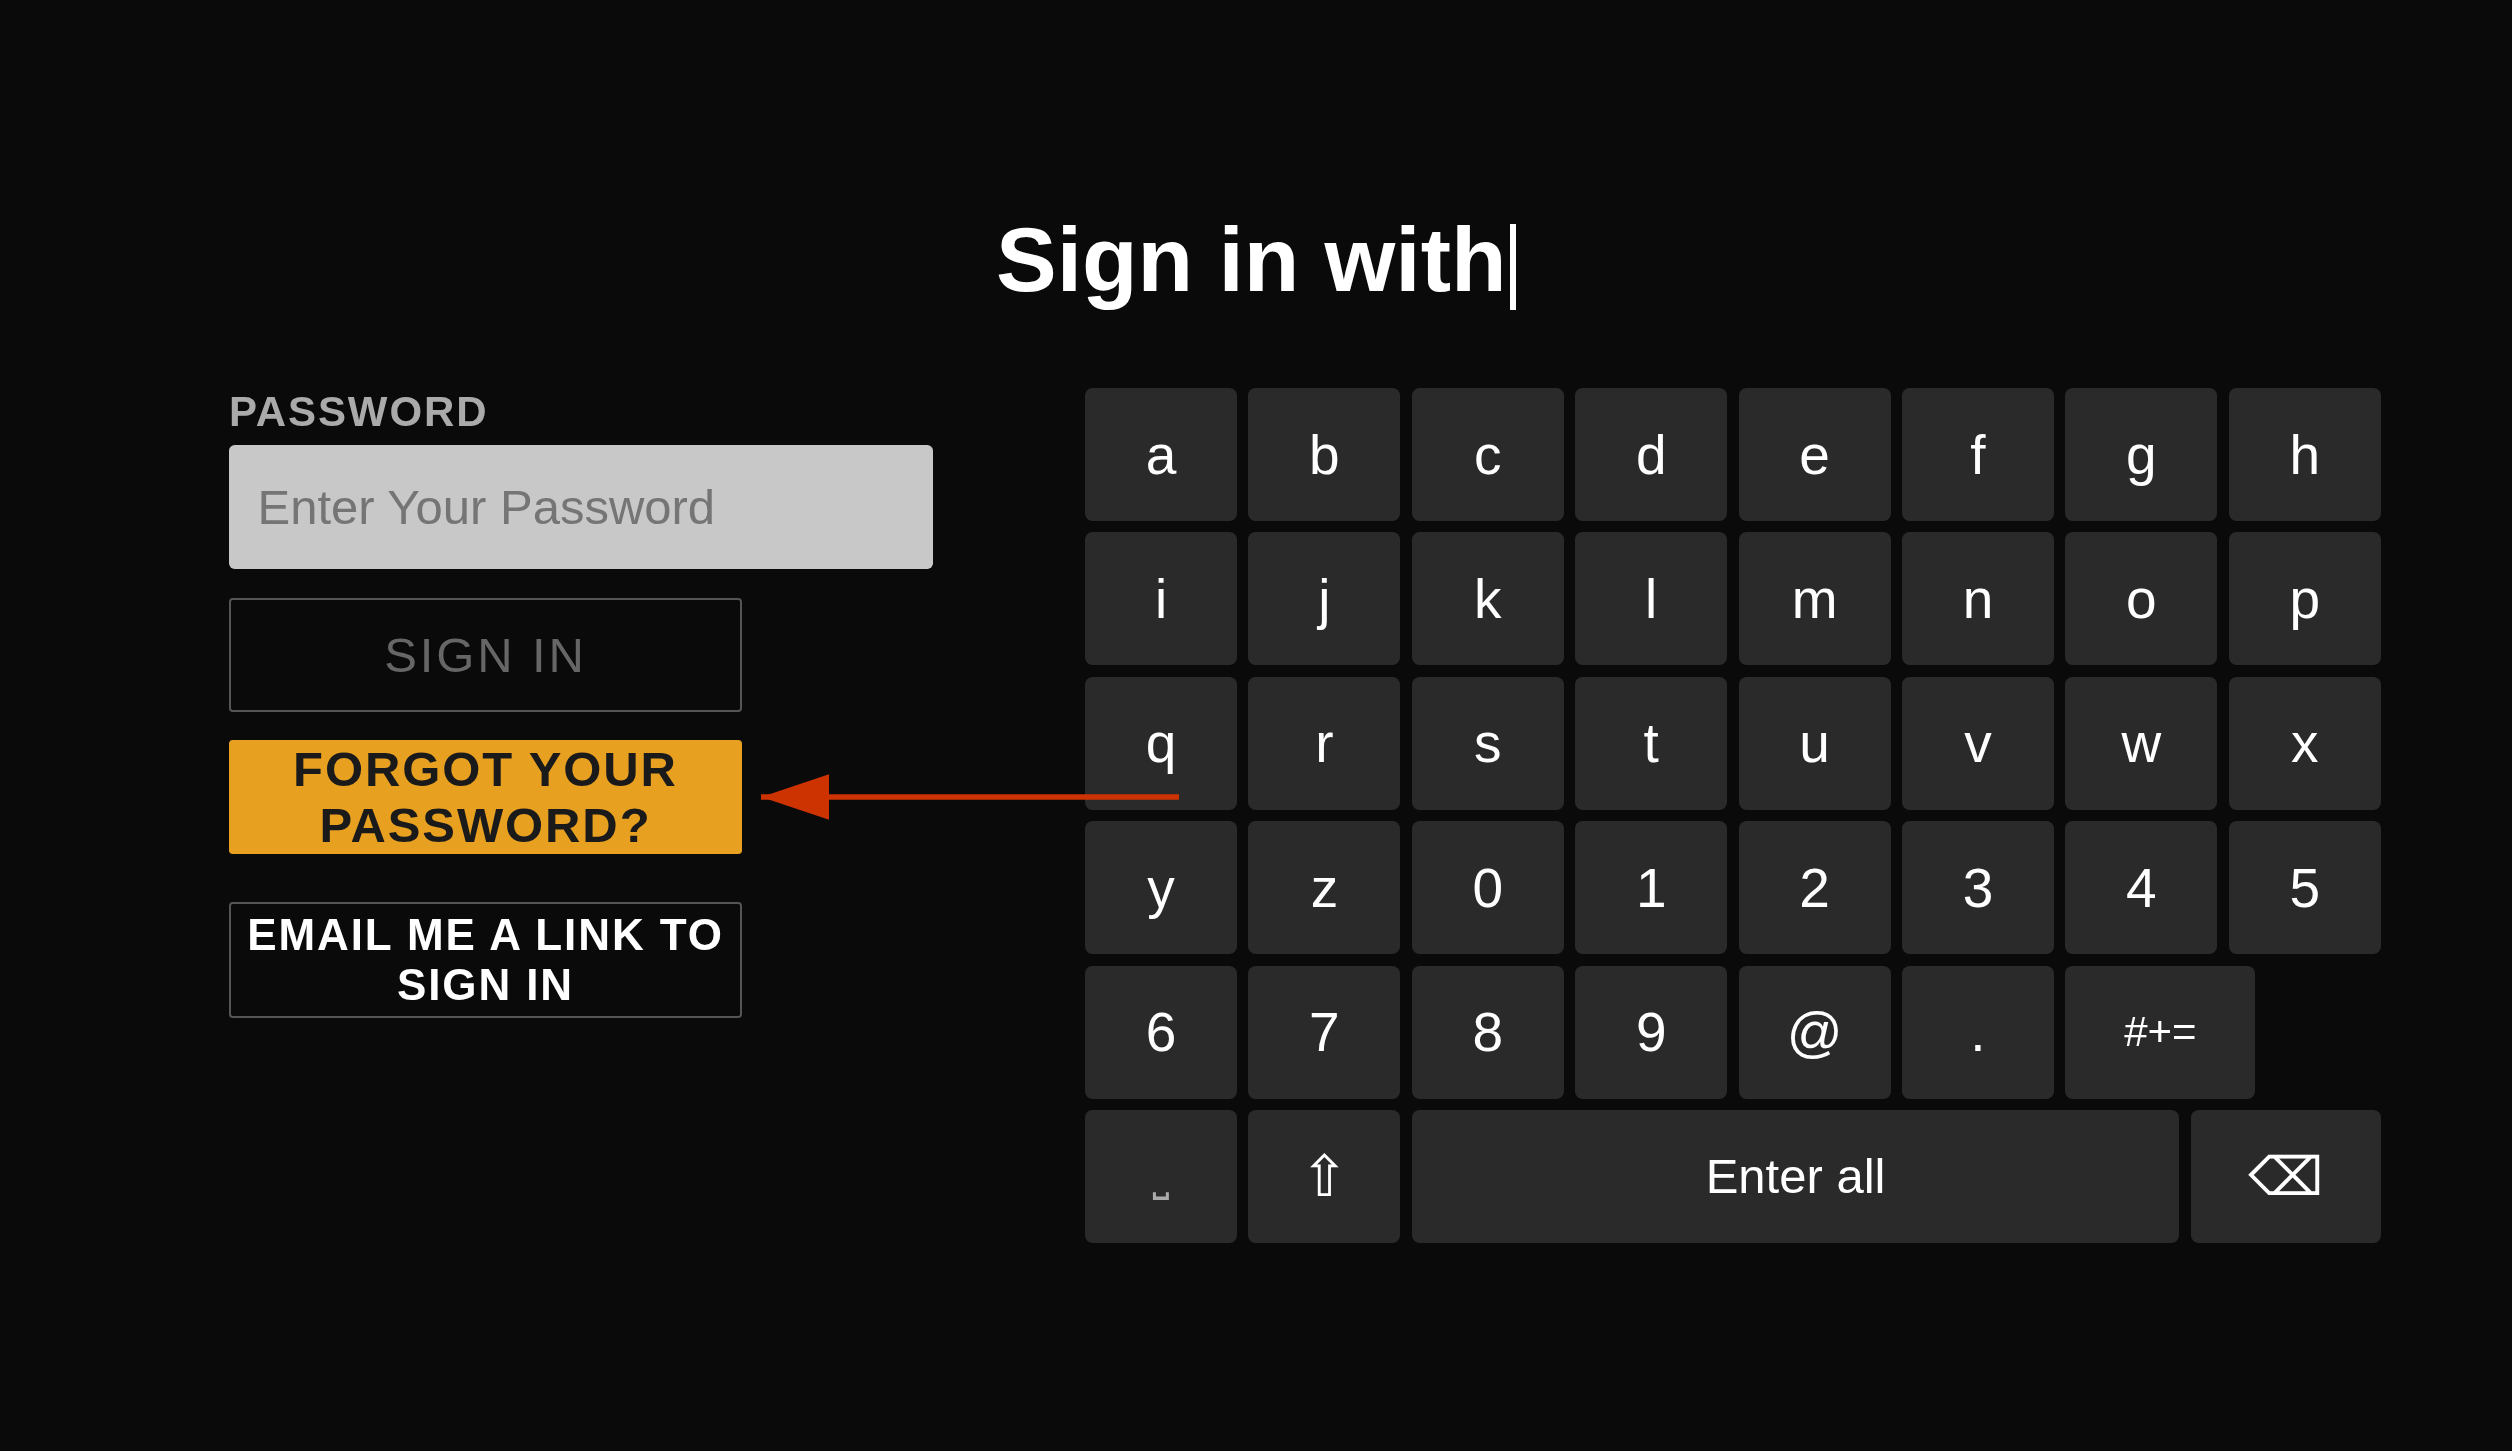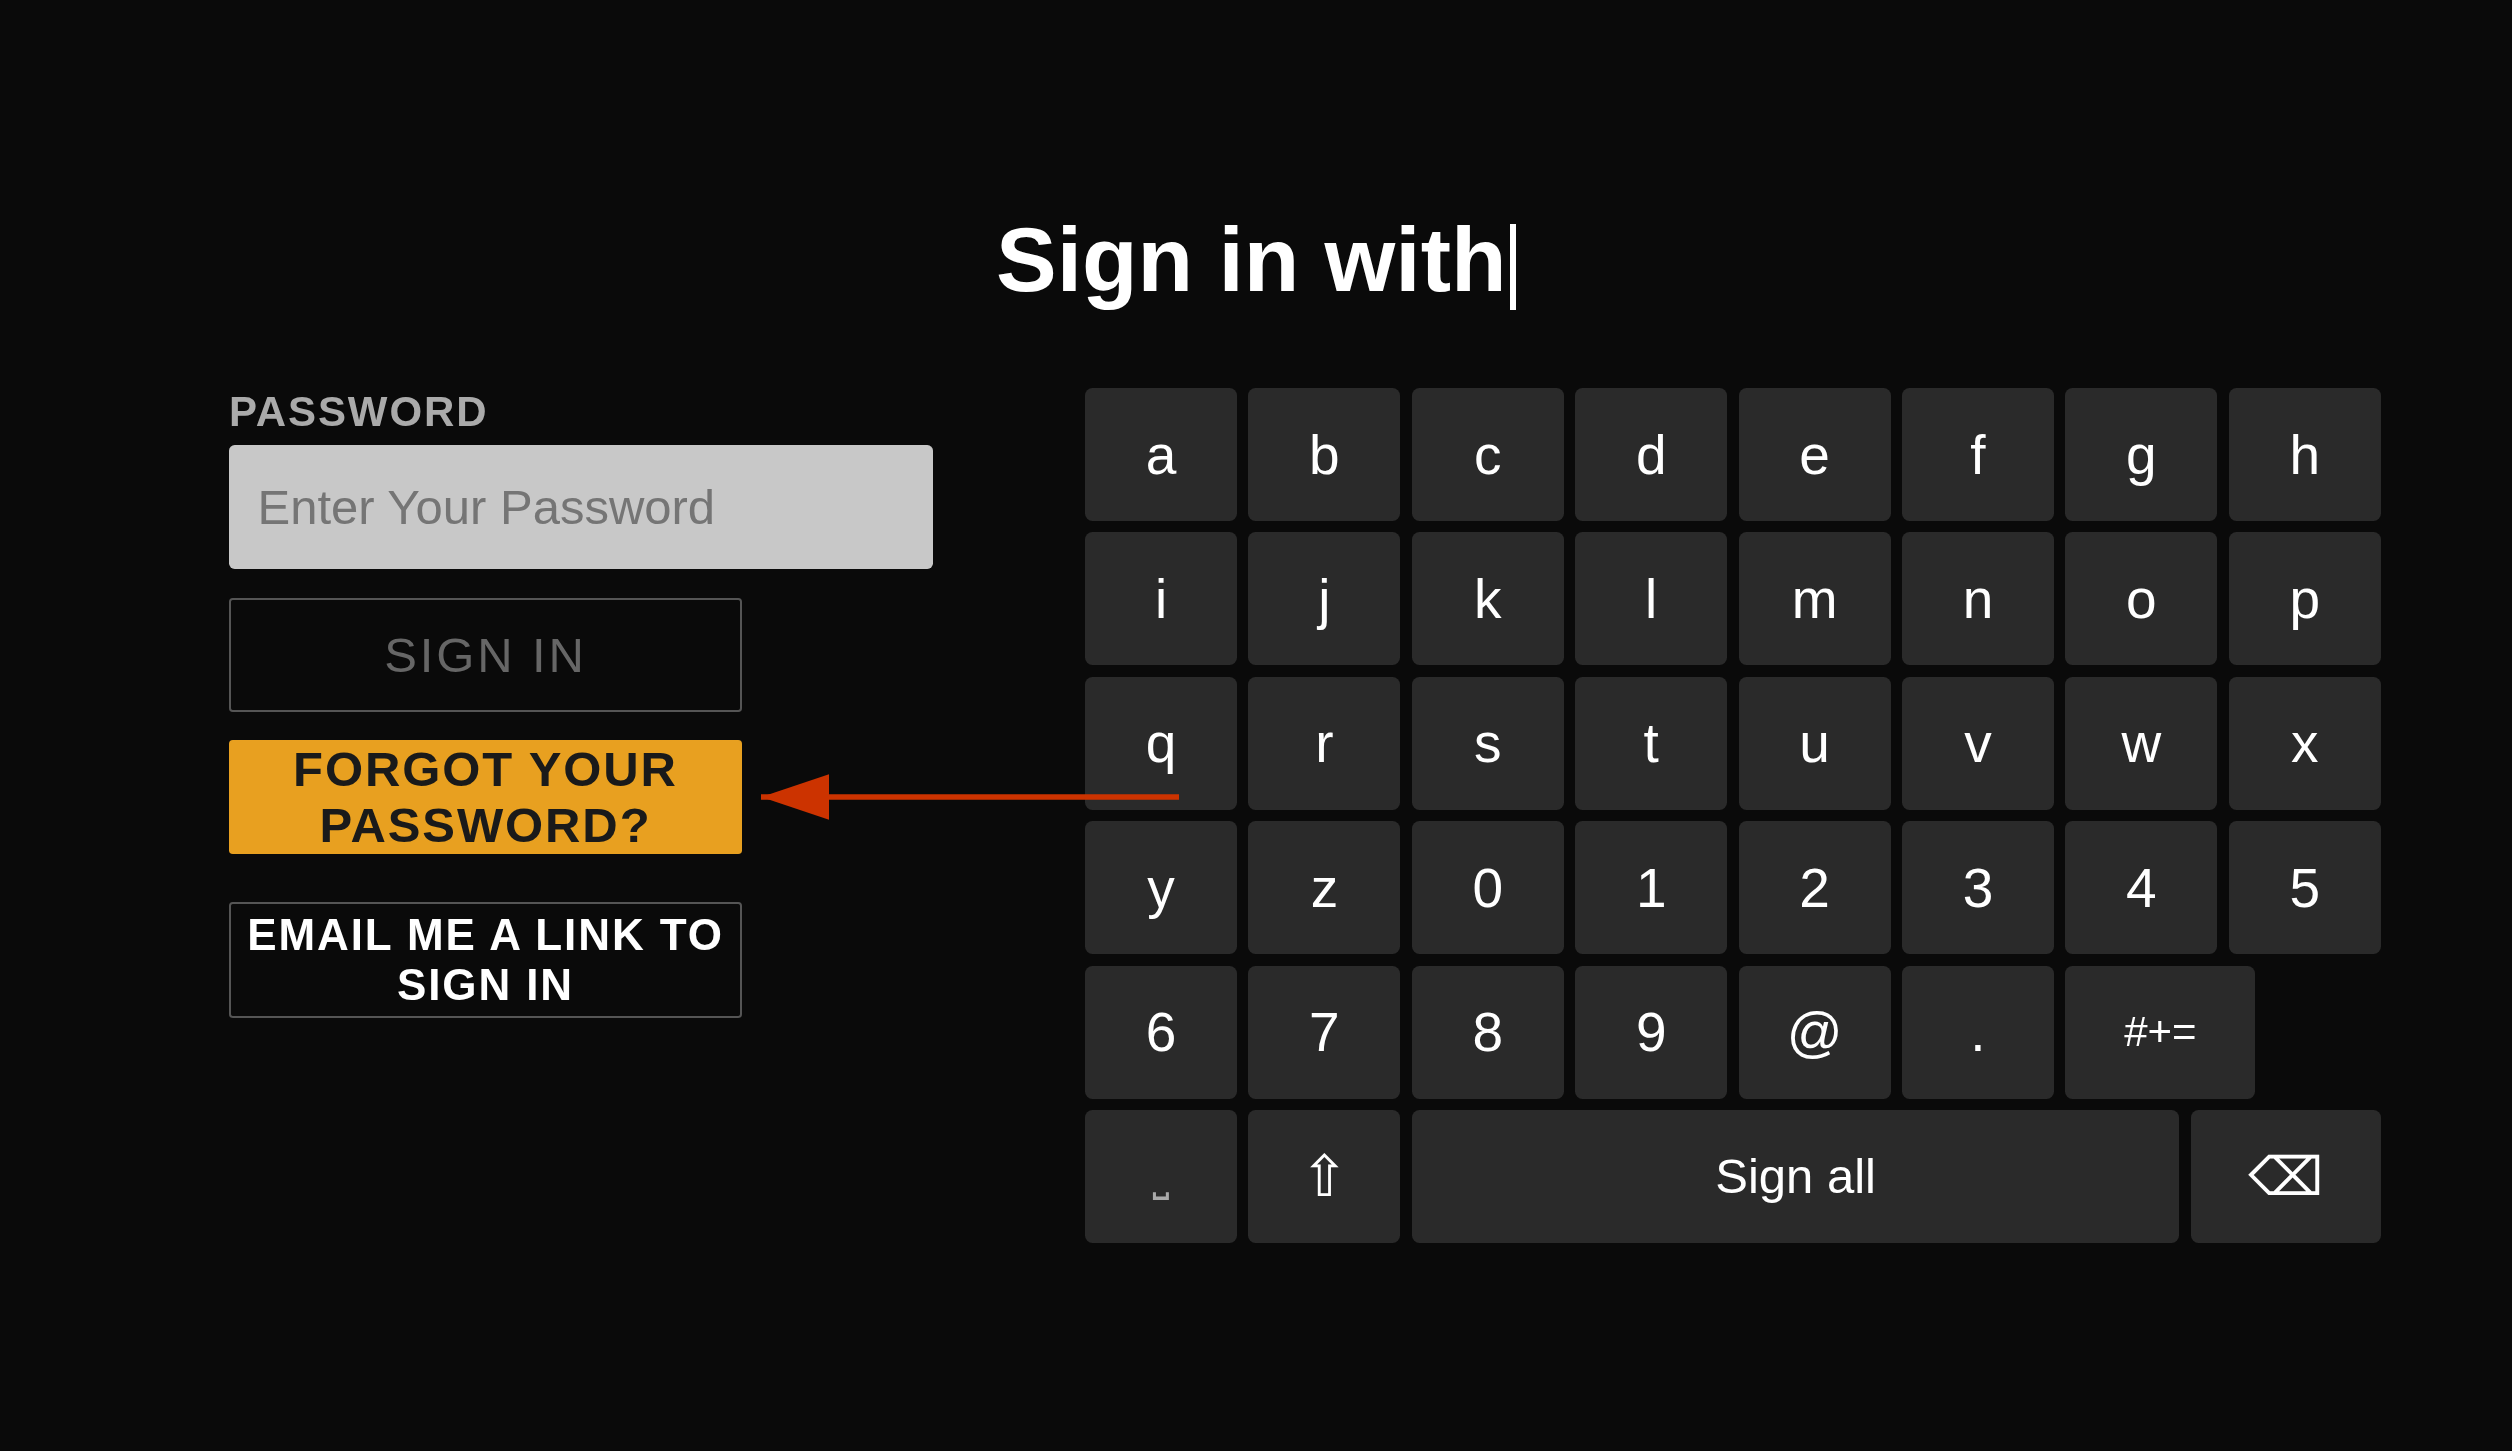--- a/index.html
+++ b/index.html
@@ -273,21 +273,21 @@
         <button class="key key-wide" style="font-size:42px;">#+=</button>
       </div>
 
       <div class="keyboard-row">
         <button class="key key-space">
           <span style="font-size:42px; color:#aaaaaa;">⎵</span>
         </button>
         <button class="key key-shift">
           <span style="font-size:57px;">⇧</span>
         </button>
-        <button class="key key-clear" style="font-size:49px;">Sign all</button>
+        <button class="key key-clear" style="font-size:49px;">Enter all</button>
         <button class="key key-backspace">
           <span style="font-size:53px;">⌫</span>
         </button>
       </div>
 
     </div>
   </div>
 </div>
 
 

